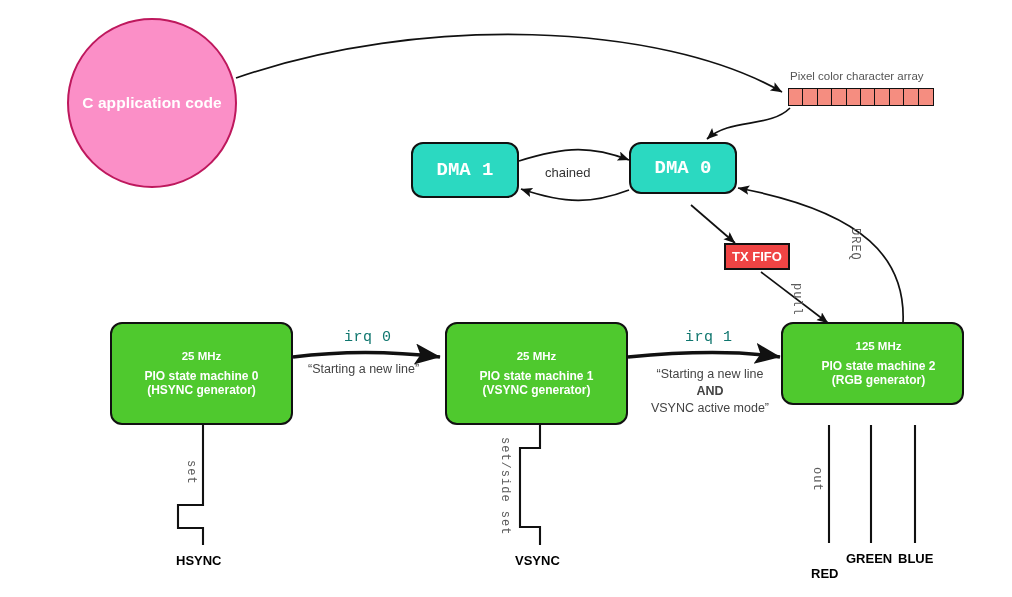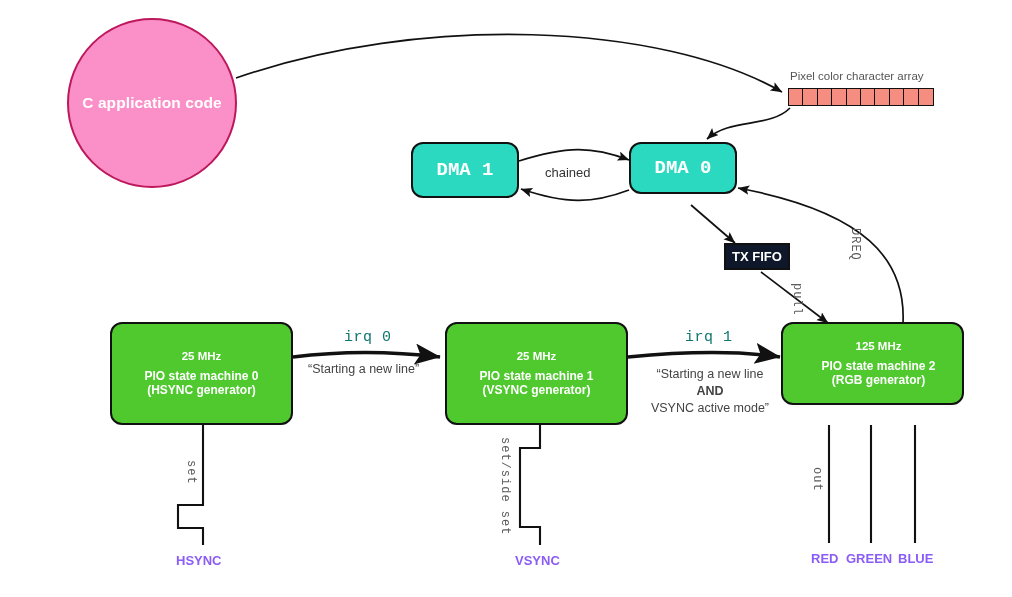--- a/index.html
+++ b/index.html
@@ -29,37 +29,37 @@
     color:#ffffff;text-align:center;line-height:1.18;
   }
   .teal{background:#2BD9C1;}
   .green{background:#4FC92E;}
   .teal .title{font-weight:bold;font-size:19px;font-family:Liberation Mono, monospace;}
   .green .clk{font-size:11.5px;font-weight:bold;margin-bottom:5px;}
   .green .title{font-weight:bold;font-size:12px;}
 
   
   .fifo{
-    background:#0f172a;border:2px solid #111111;
+    background:#ef4444;border:2px solid #111111;
     display:flex;align-items:center;justify-content:center;
     color:#ffffff;font-weight:bold;font-size:13px;
   }
   .arr-wrap{position:absolute;display:flex;}
   .arr-cell{
     width:16px;height:18px;background:#F58D80;
     border:1.6px solid #111111;margin-left:-1.6px;box-sizing:border-box;
   }
   .arr-cell:first-child{margin-left:0;}
 
   
   .lbl{position:absolute;color:#3b3b3b;white-space:nowrap;}
   .lbl.mono{font-family:"Liberation Mono", monospace;font-size:15px;color:#0f766e;letter-spacing:.5px;}
   .lbl.quote{font-size:12.5px;color:#444;text-align:center;}
   .lbl.small{font-size:11.5px;color:#555;}
-  .lbl.pin{font-size:13px;font-weight:bold;color:#8b5cf6;}
+  .lbl.pin{font-size:13px;font-weight:bold;color:#000000;}
   .lbl.bold{font-weight:bold;}
 
   .rot{
     position:absolute;
     font-family:"Liberation Mono", monospace;font-size:12px;color:#5c5c5c;
     transform:rotate(90deg);transform-origin:left top;white-space:nowrap;
     letter-spacing:1px;
   }
 </style>
 </head>
@@ -176,17 +176,17 @@
     <span class="title">PIO state machine 2</span>
     <span class="title">(RGB generator)</span>
   </div>
 
   <div class="rot" style="left:198px;top:460px;">set</div>
   <div class="rot" style="left:512px;top:437px;">set/side set</div>
   <div class="rot" style="left:824px;top:467px;">out</div>
 
   <div class="lbl pin" style="left:176px;top:553px;">HSYNC</div>
   <div class="lbl pin" style="left:515px;top:553px;">VSYNC</div>
-  <div class="lbl pin" style="left:811px;top:551px;">RED</div>
+  <div class="lbl pin" style="left:811px;top:566px;">RED</div>
   <div class="lbl pin" style="left:846px;top:551px;">GREEN</div>
   <div class="lbl pin" style="left:898px;top:551px;">BLUE</div>
 
 </div>
 
 </body></html>

